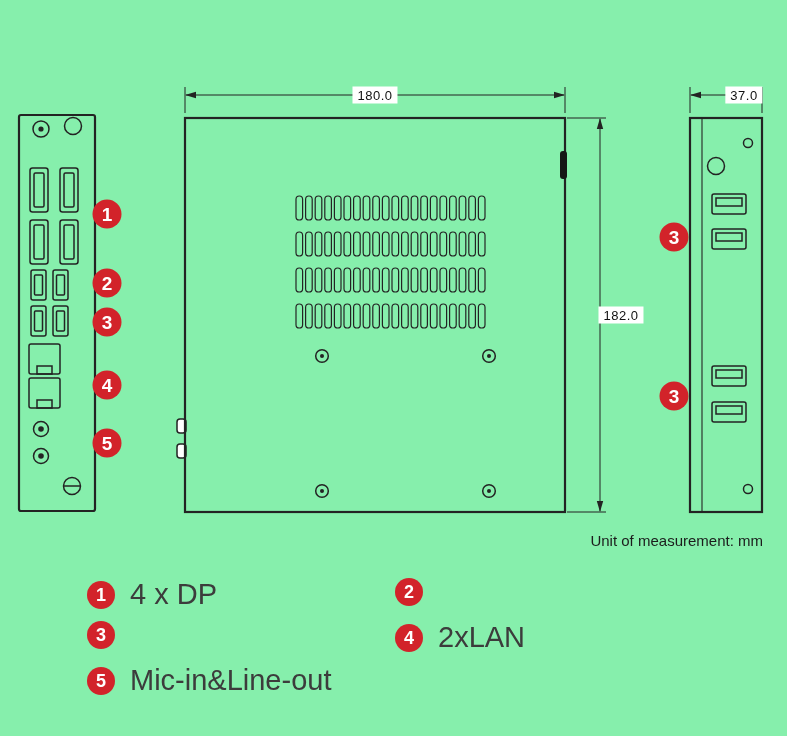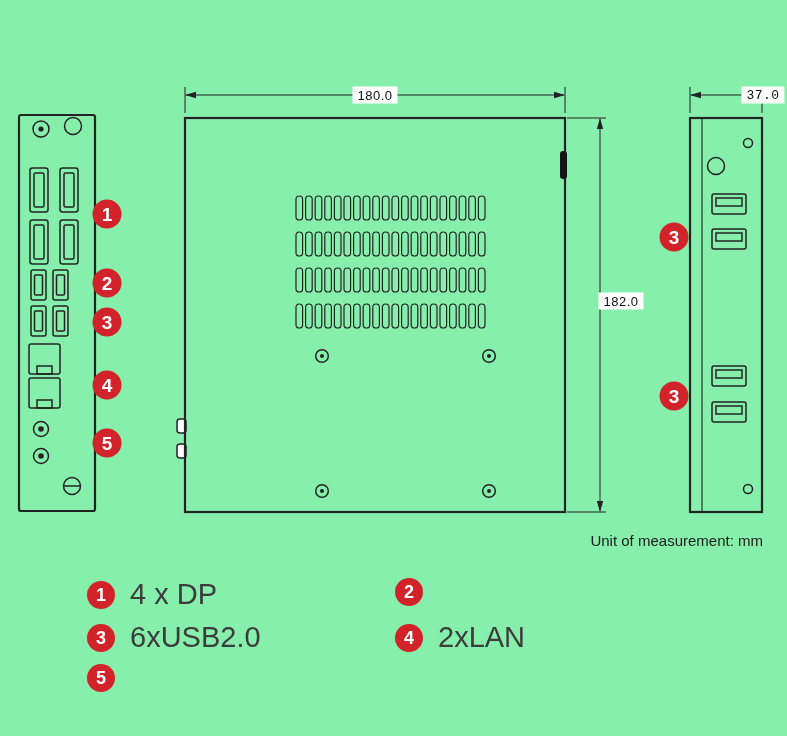--- a/index.html
+++ b/index.html
@@ -259,45 +259,45 @@
           <polygon points="600,118 596.8,129 603.2,129"></polygon>
           <polygon points="600,512 596.8,501 603.2,501"></polygon>
           <polygon points="690,95 701,91.8 701,98.2"></polygon>
           <polygon points="762,95 751,91.8 751,98.2"></polygon>
         </g>
       </g>
     </g>
   </svg>
 
   <span class="dim-label" style="left:375px; top:95px;">180.0</span>
-  <span class="dim-label" style="left:621px; top:301px;">182.0</span>
-  <span class="dim-label" style="left:763px; top:95px;font-family:Liberation Mono, monospace;">37.0</span>
+  <span class="dim-label" style="left:621px; top:315px;">182.0</span>
+  <span class="dim-label" style="left:744px; top:95px;">37.0</span>
 
   <div class="badge" style="left:107px; top:214px;">1</div>
   <div class="badge" style="left:107px; top:283px;">2</div>
   <div class="badge" style="left:107px; top:322px;">3</div>
   <div class="badge" style="left:107px; top:385px;">4</div>
   <div class="badge" style="left:107px; top:443px;">5</div>
   <div class="badge" style="left:674px; top:237px;">3</div>
   <div class="badge" style="left:674px; top:396px;">3</div>
 
   <div class="unit-note" style="right:24px; top:532px;">Unit of measurement: mm</div>
 
   <div class="legend-item" style="left:87px; top:578px;">
     <div class="legend-badge">1</div>
     <div class="legend-label">4 x DP</div>
   </div>
   <div class="legend-item" style="left:395px; top:578px;">
     <div class="legend-badge">2</div>
   </div>
   <div class="legend-item" style="left:87px; top:621px;">
     <div class="legend-badge">3</div>
-    <div class="legend-label">6xUSB2.0</div>
   </div>
   <div class="legend-item" style="left:395px; top:621px;">
     <div class="legend-badge">4</div>
     <div class="legend-label">2xLAN</div>
   </div>
   <div class="legend-item" style="left:87px; top:664px;">
     <div class="legend-badge">5</div>
+    <div class="legend-label">Mic-in&amp;Line-out</div>
   </div>
 
 </div>
 
 </body></html>

